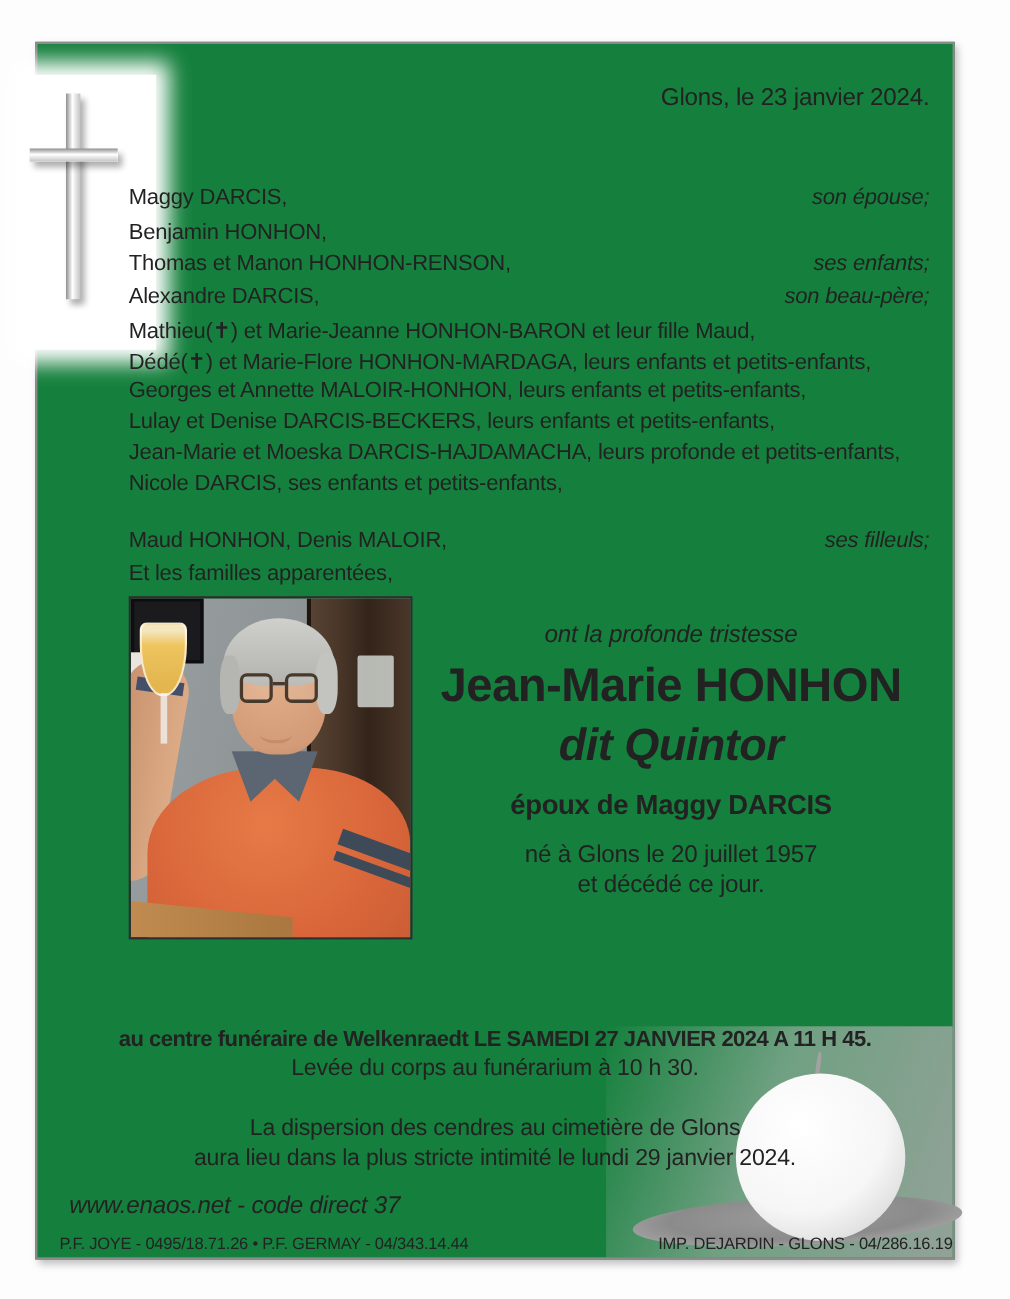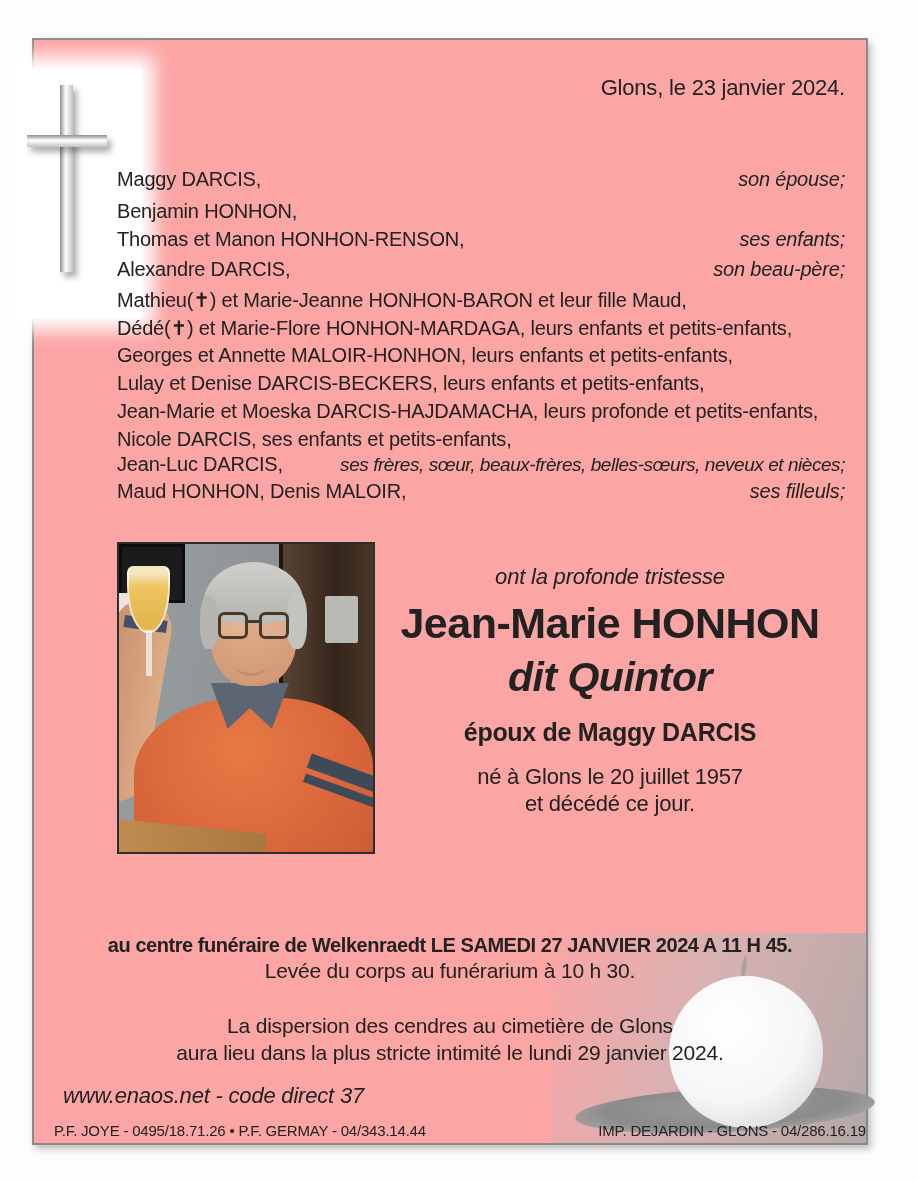--- a/index.html
+++ b/index.html
@@ -1,19 +1,19 @@
 <!DOCTYPE html>
 <html><head>
 <meta charset="utf-8">
 <style>
   html,body{margin:0;padding:0;background:#ffffff;}
   .stage{position:relative;width:918px;height:1181px;background:#fdfdfd;overflow:hidden;
          font-family:"Liberation Sans", sans-serif;color:#222;}
   .card{position:absolute;left:32px;top:38px;width:832px;height:1103px;
-        border:2px solid #8a8a8a;background:#fca5a5;box-shadow:3px 4px 7px rgba(0,0,0,0.25);}
+        border:2px solid #8a8a8a;background:#15803d;box-shadow:3px 4px 7px rgba(0,0,0,0.25);}
   .abs{position:absolute;}
   .dateline{top:35px;right:21px;font-size:22px;letter-spacing:-0.2px;}
   .row{left:83px;right:21px;display:flex;justify-content:space-between;align-items:baseline;
        font-size:20px;letter-spacing:-0.2px;white-space:nowrap;}
   .row .rel{font-style:italic;letter-spacing:-0.2px;}
   .row.long .rel{font-size:19px;letter-spacing:-0.45px;}
   
   .cross-glow{left:-12px;top:28px;width:120px;height:250px;background:#fff;box-shadow:0 0 18px 12px #fff;}
   .cross-v{left:26px;top:45px;width:13px;height:187px;
            background:linear-gradient(90deg,#8f8f8f,#ffffff 45%,#c2c2c2);
@@ -129,27 +129,27 @@
       <span class="rel"></span>
     </div>
     <div class="abs row" style="top:360px">
       <span>Jean-Marie et Moeska DARCIS-HAJDAMACHA, leurs profonde et petits-enfants,</span>
       <span class="rel"></span>
     </div>
     <div class="abs row" style="top:388px">
       <span>Nicole DARCIS, ses enfants et petits-enfants,</span>
       <span class="rel"></span>
     </div>
-    <div class="abs row long" style="top:413px">
-      <span>Jean-Luc DARCIS,</span>
-      <span class="rel">ses frères, sœur, beaux-frères, belles-sœurs, neveux et nièces;</span>
-    </div>
     <div class="abs row" style="top:440px">
       <span>Maud HONHON, Denis MALOIR,</span>
       <span class="rel">ses filleuls;</span>
+    </div>
+    <div class="abs row" style="top:470px">
+      <span>Et les familles apparentées,</span>
+      <span class="rel"></span>
     </div>
 
     <div class="abs photo">
       <div class="ph door"></div>
       <div class="ph door-sign"></div>
       <div class="ph frame"></div>
       <div class="ph sign"></div>
       <div class="ph arm"></div>
       <div class="ph arm-stripe"></div>
       <div class="ph torso"></div>

